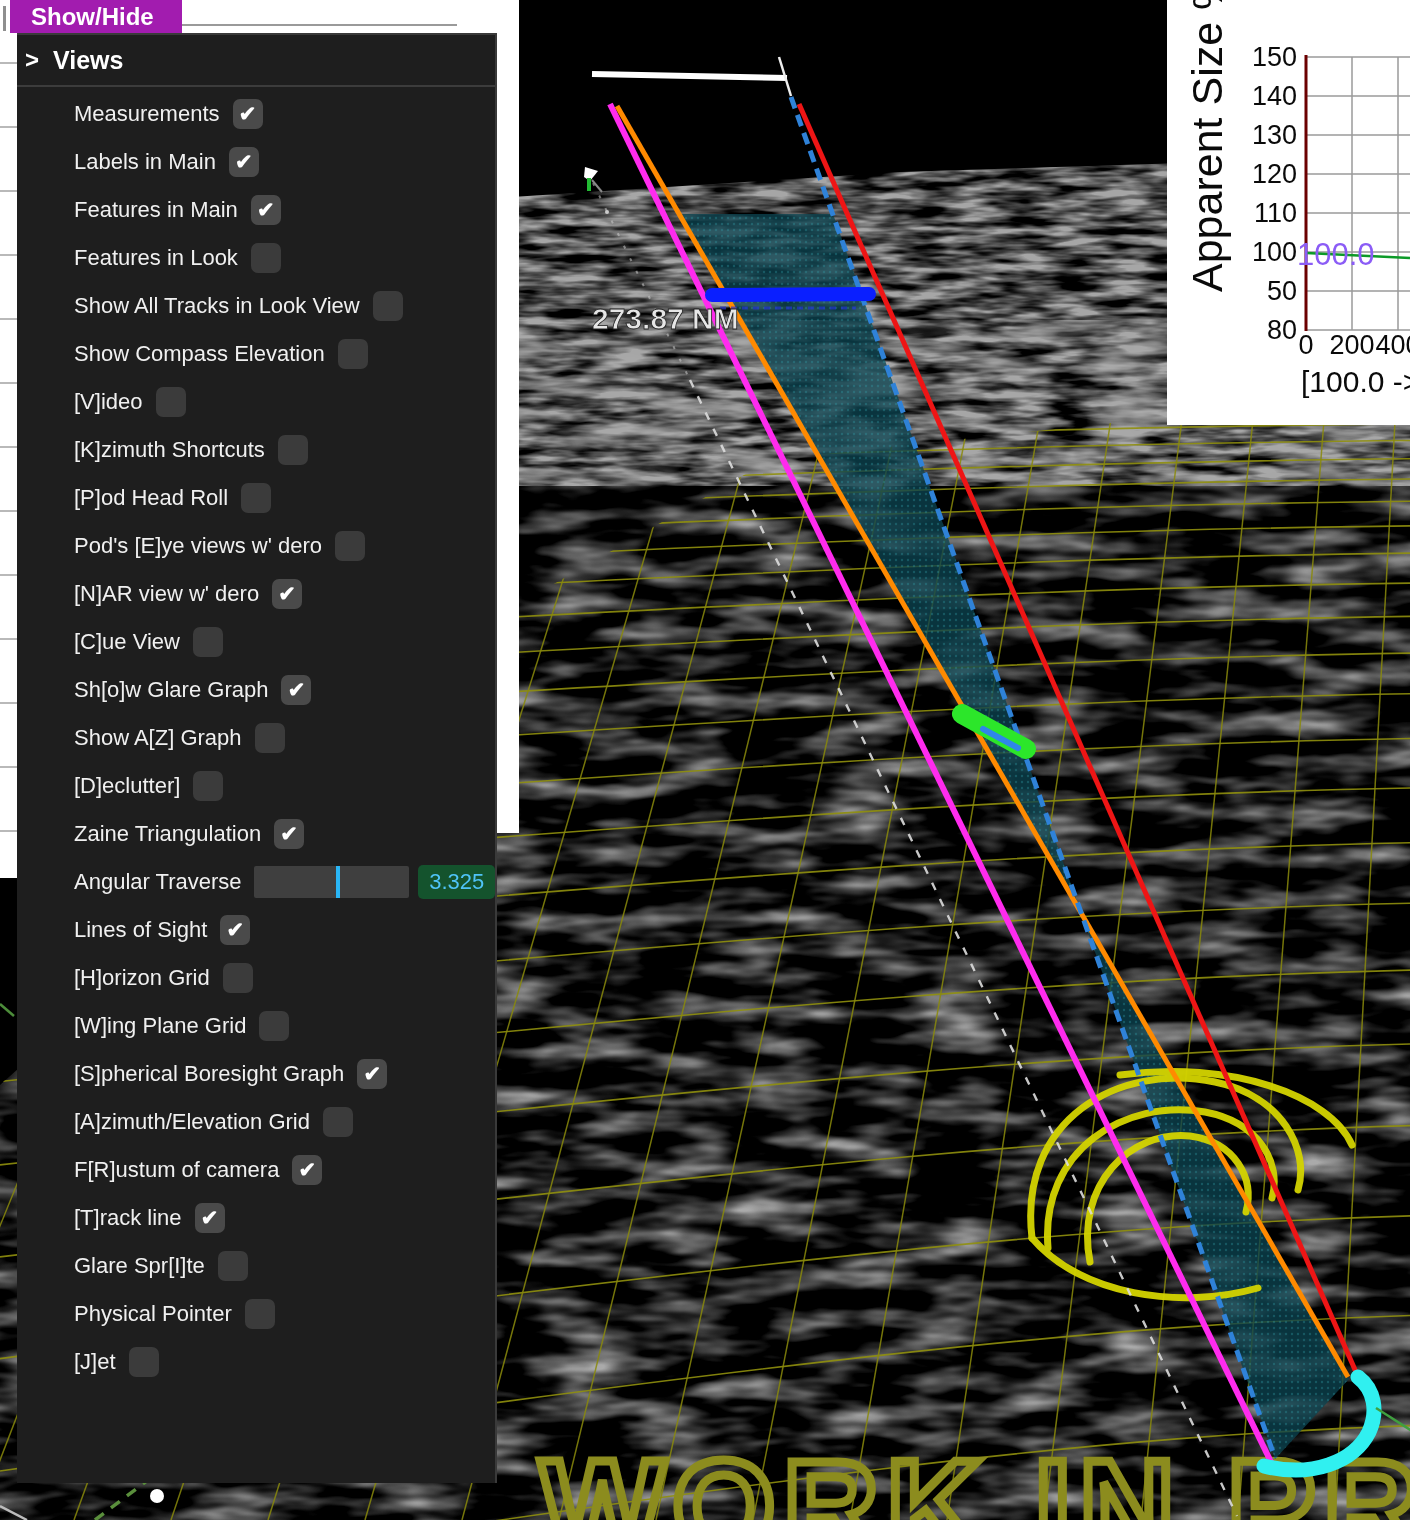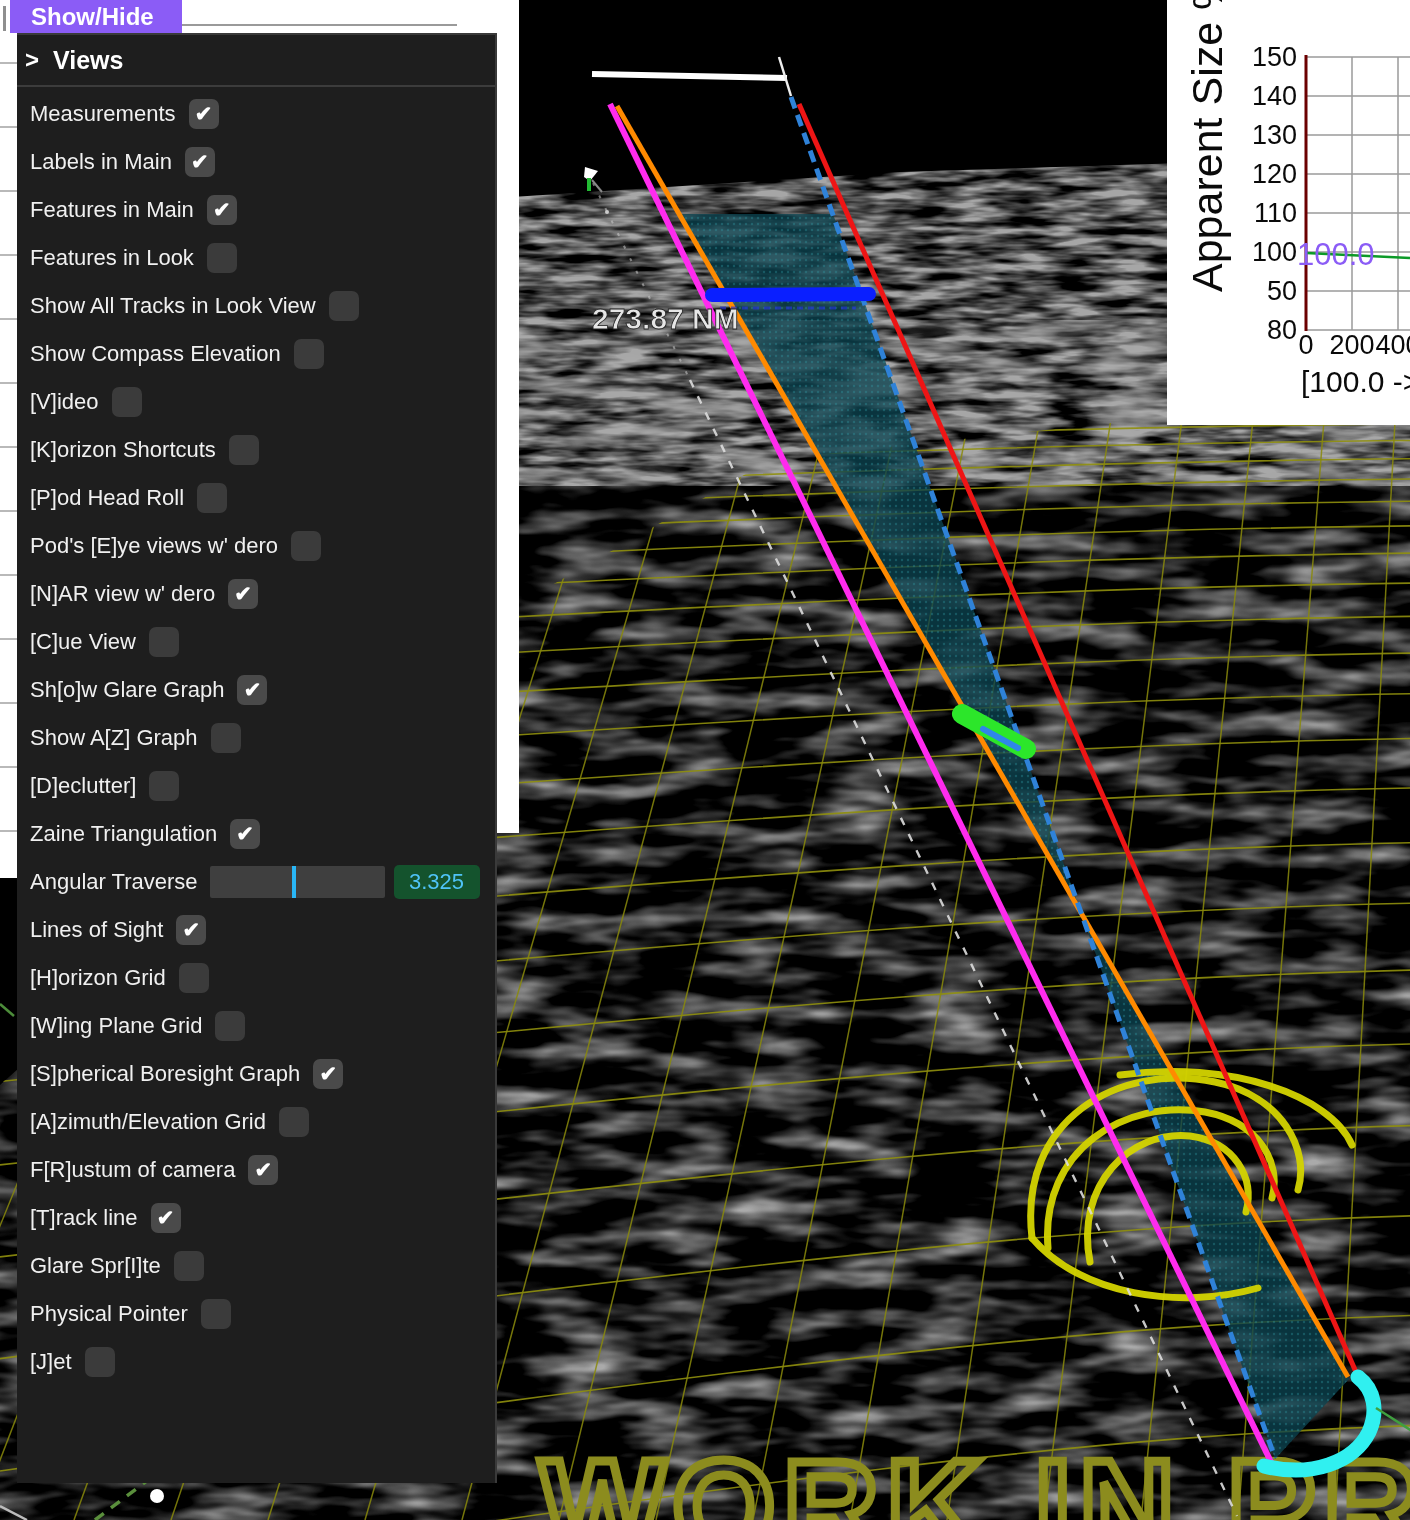--- a/index.html
+++ b/index.html
@@ -7,29 +7,29 @@
          font-family:"Liberation Sans",sans-serif;}
   .scene-svg{position:absolute;left:0;top:0;z-index:0;}
   
   .left-strip{position:absolute;left:0;top:0;width:17px;height:878px;z-index:2;
     background:repeating-linear-gradient(to bottom,#ffffff 0 62px,#b9b9b9 62px 64px);}
   .left-strip .vtick{position:absolute;left:3px;top:6px;width:3px;height:25px;background:#8f8f8f;}
   .top-strip{position:absolute;left:182px;top:0;width:315px;height:35px;background:#fff;z-index:2;}
   .top-strip .hline{position:absolute;left:0;top:24px;width:275px;height:2px;background:#9a9a9a;}
   .right-strip{position:absolute;left:497px;top:0;width:22px;height:833px;background:#fff;z-index:2;}
   
-  .tab{position:absolute;left:10px;top:0;width:172px;height:33px;background:#8b5cf6;color:#fff;
+  .tab{position:absolute;left:10px;top:0;width:172px;height:33px;background:#a21caf;color:#fff;
        font-size:24px;font-weight:bold;line-height:33px;padding-left:21px;box-sizing:border-box;z-index:4;}
   
   .panel{position:absolute;left:17px;top:33px;width:480px;height:1450px;background:#1e1e1e;
          border-top:2px solid #3a3a3a;border-right:2px solid #3a3a3a;box-sizing:border-box;z-index:3;color:#f5f5f5;}
   .panel-header{height:50px;display:flex;align-items:center;padding-left:8px;border-bottom:2px solid #3c3c3c;}
   .panel-header .chev{font-size:24px;font-weight:bold;margin:0 14px 0 0;color:#fff;}
   .panel-header .hdr{font-size:25px;font-weight:bold;color:#fff;}
-  .rows{position:absolute;left:0;top:55px;right:0;}
+  .rows{position:absolute;left:0;top:55px;right:0;padding-left:44px;}
   .row{height:48px;display:flex;align-items:center;padding-left:13px;}
   .row .lbl{font-size:22px;color:#f0f0f0;white-space:nowrap;}
   .cb{width:30px;height:30px;border-radius:7px;background:#3b3b3b;margin-left:13px;flex:0 0 auto;
       display:flex;align-items:center;justify-content:center;}
   .cb.on{background:#4a4a4a;}
   .cb .mark{color:#fff;font-size:21px;font-weight:bold;line-height:1;transform:translateY(-1px);}
   .slider-track{position:relative;width:175px;height:32px;background:#3f3f3f;margin-left:12px;border-radius:2px;}
   .slider-handle{position:absolute;left:82px;top:0;width:4px;height:32px;background:#29b6f6;}
   .slider-val{width:86px;height:34px;margin-left:9px;background:#14532d;border-radius:5px;color:#4fc3f7;
       font-size:22px;display:flex;align-items:center;justify-content:center;}
@@ -225,21 +225,21 @@
         </div>
         <div class="row">
           <span class="lbl">Show Compass Elevation</span>
           <div class="cb"></div>
         </div>
         <div class="row">
           <span class="lbl">[V]ideo</span>
           <div class="cb"></div>
         </div>
         <div class="row">
-          <span class="lbl">[K]orizon Shortcuts</span>
+          <span class="lbl">[K]zimuth Shortcuts</span>
           <div class="cb"></div>
         </div>
         <div class="row">
           <span class="lbl">[P]od Head Roll</span>
           <div class="cb"></div>
         </div>
         <div class="row">
           <span class="lbl">Pod's [E]ye views w' dero</span>
           <div class="cb"></div>
         </div>

